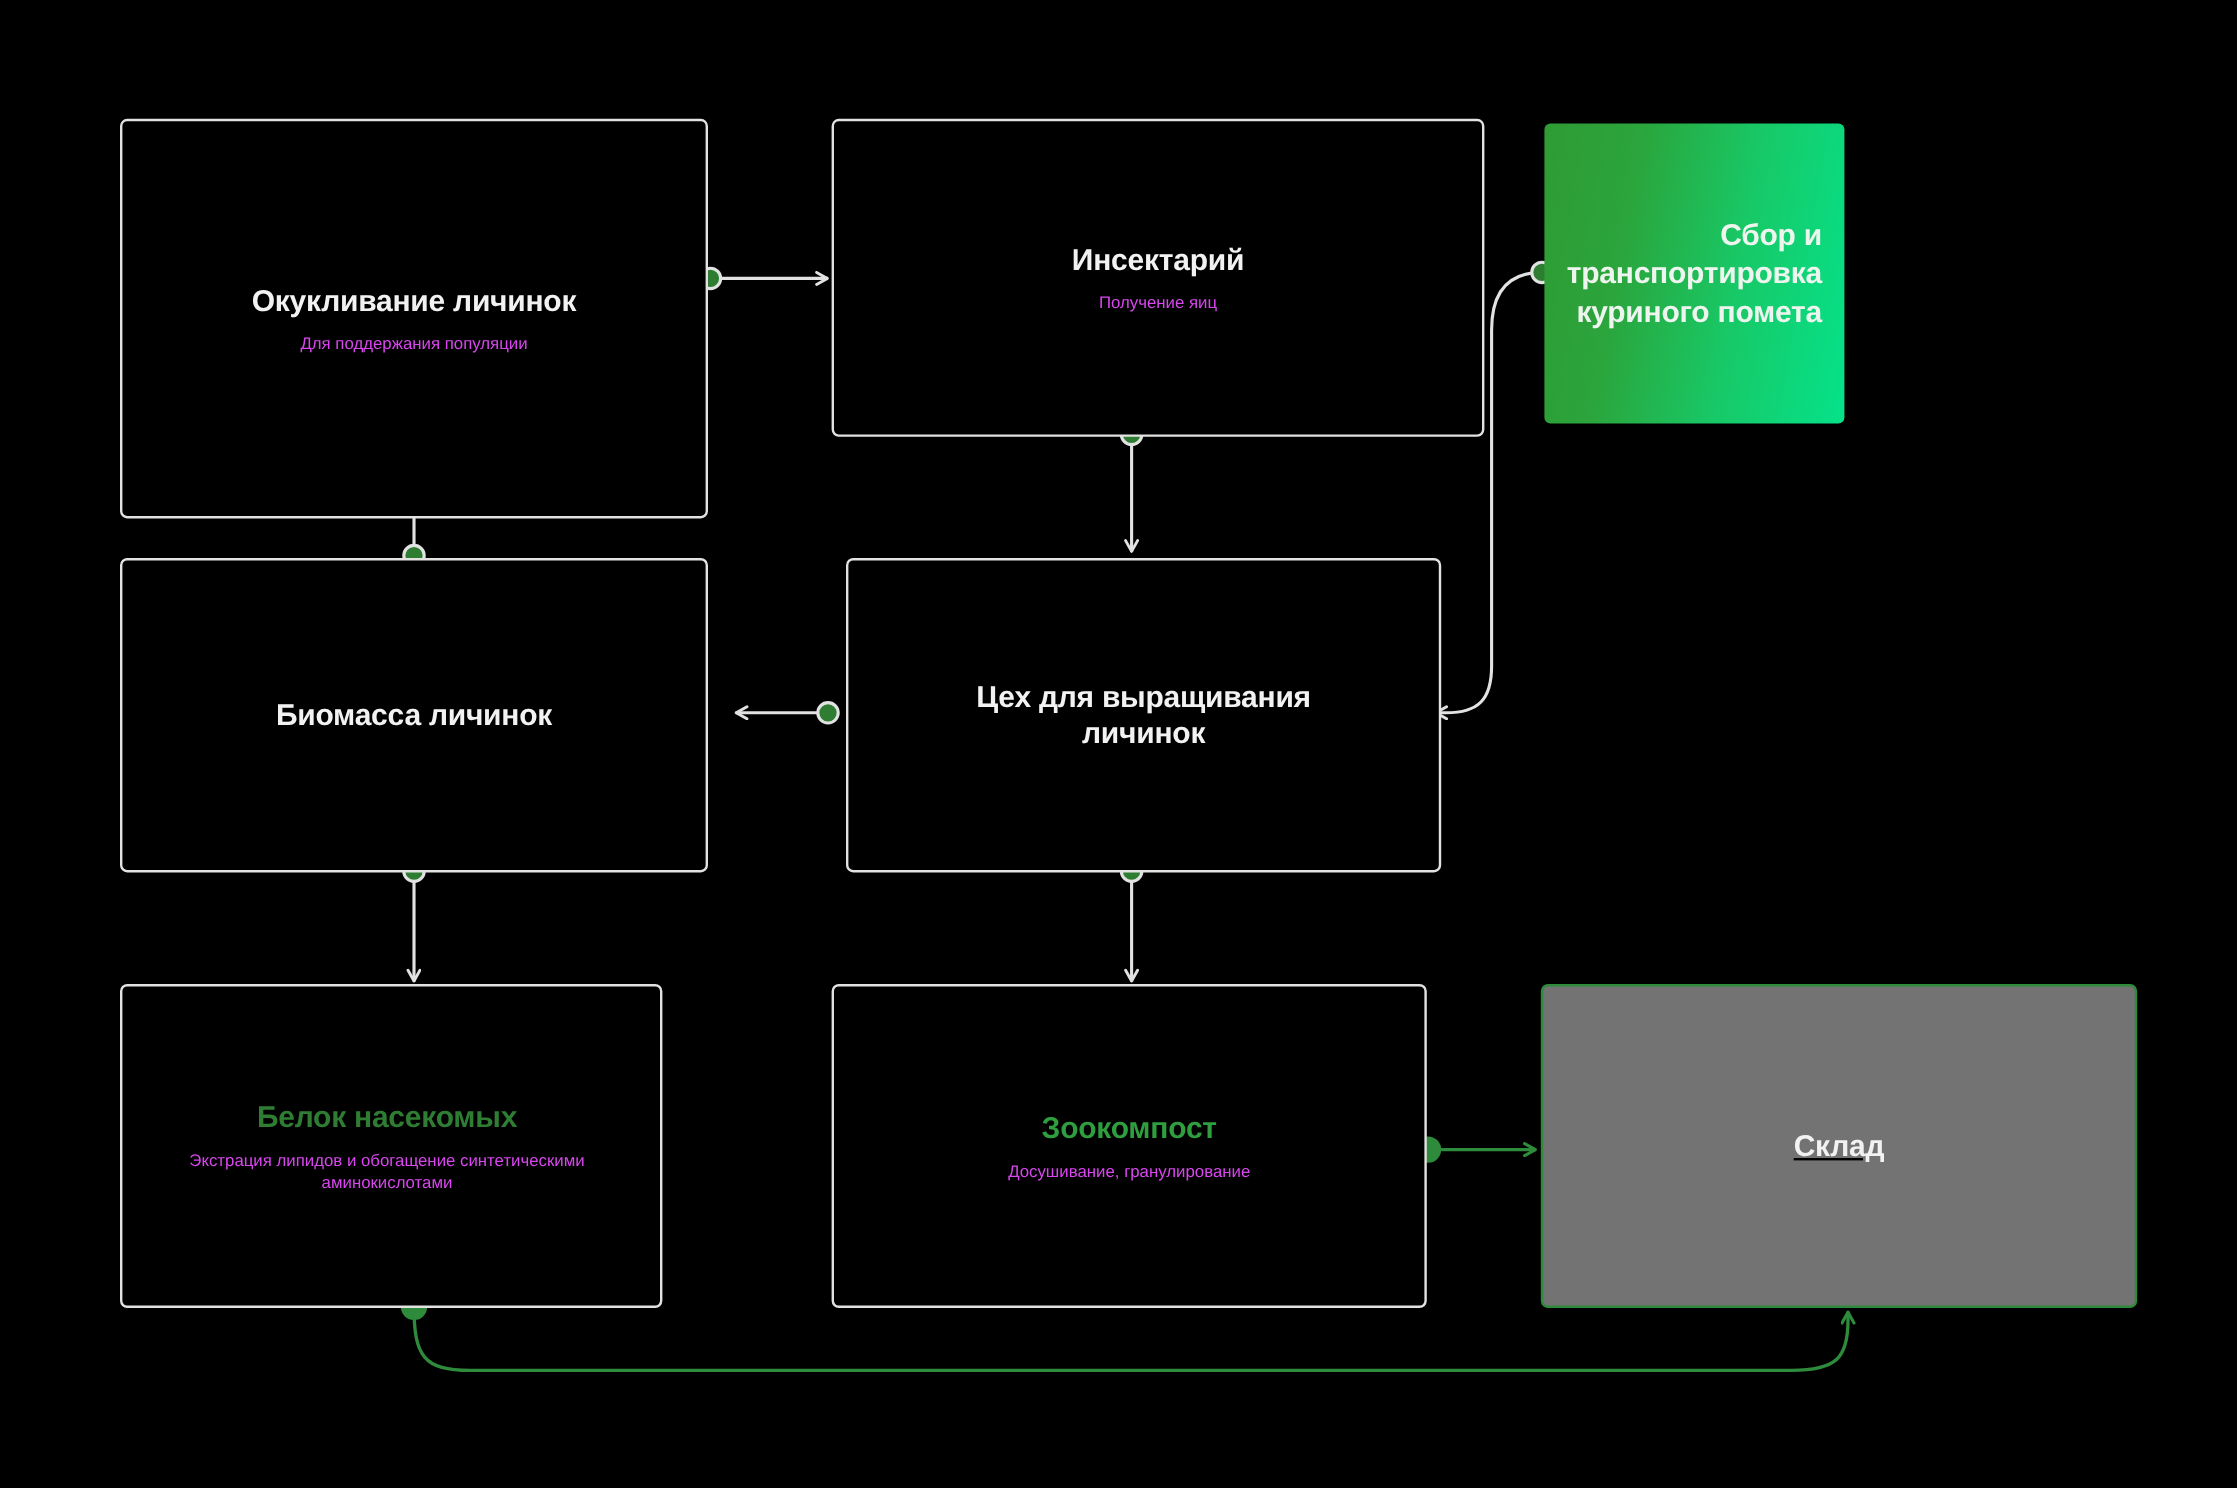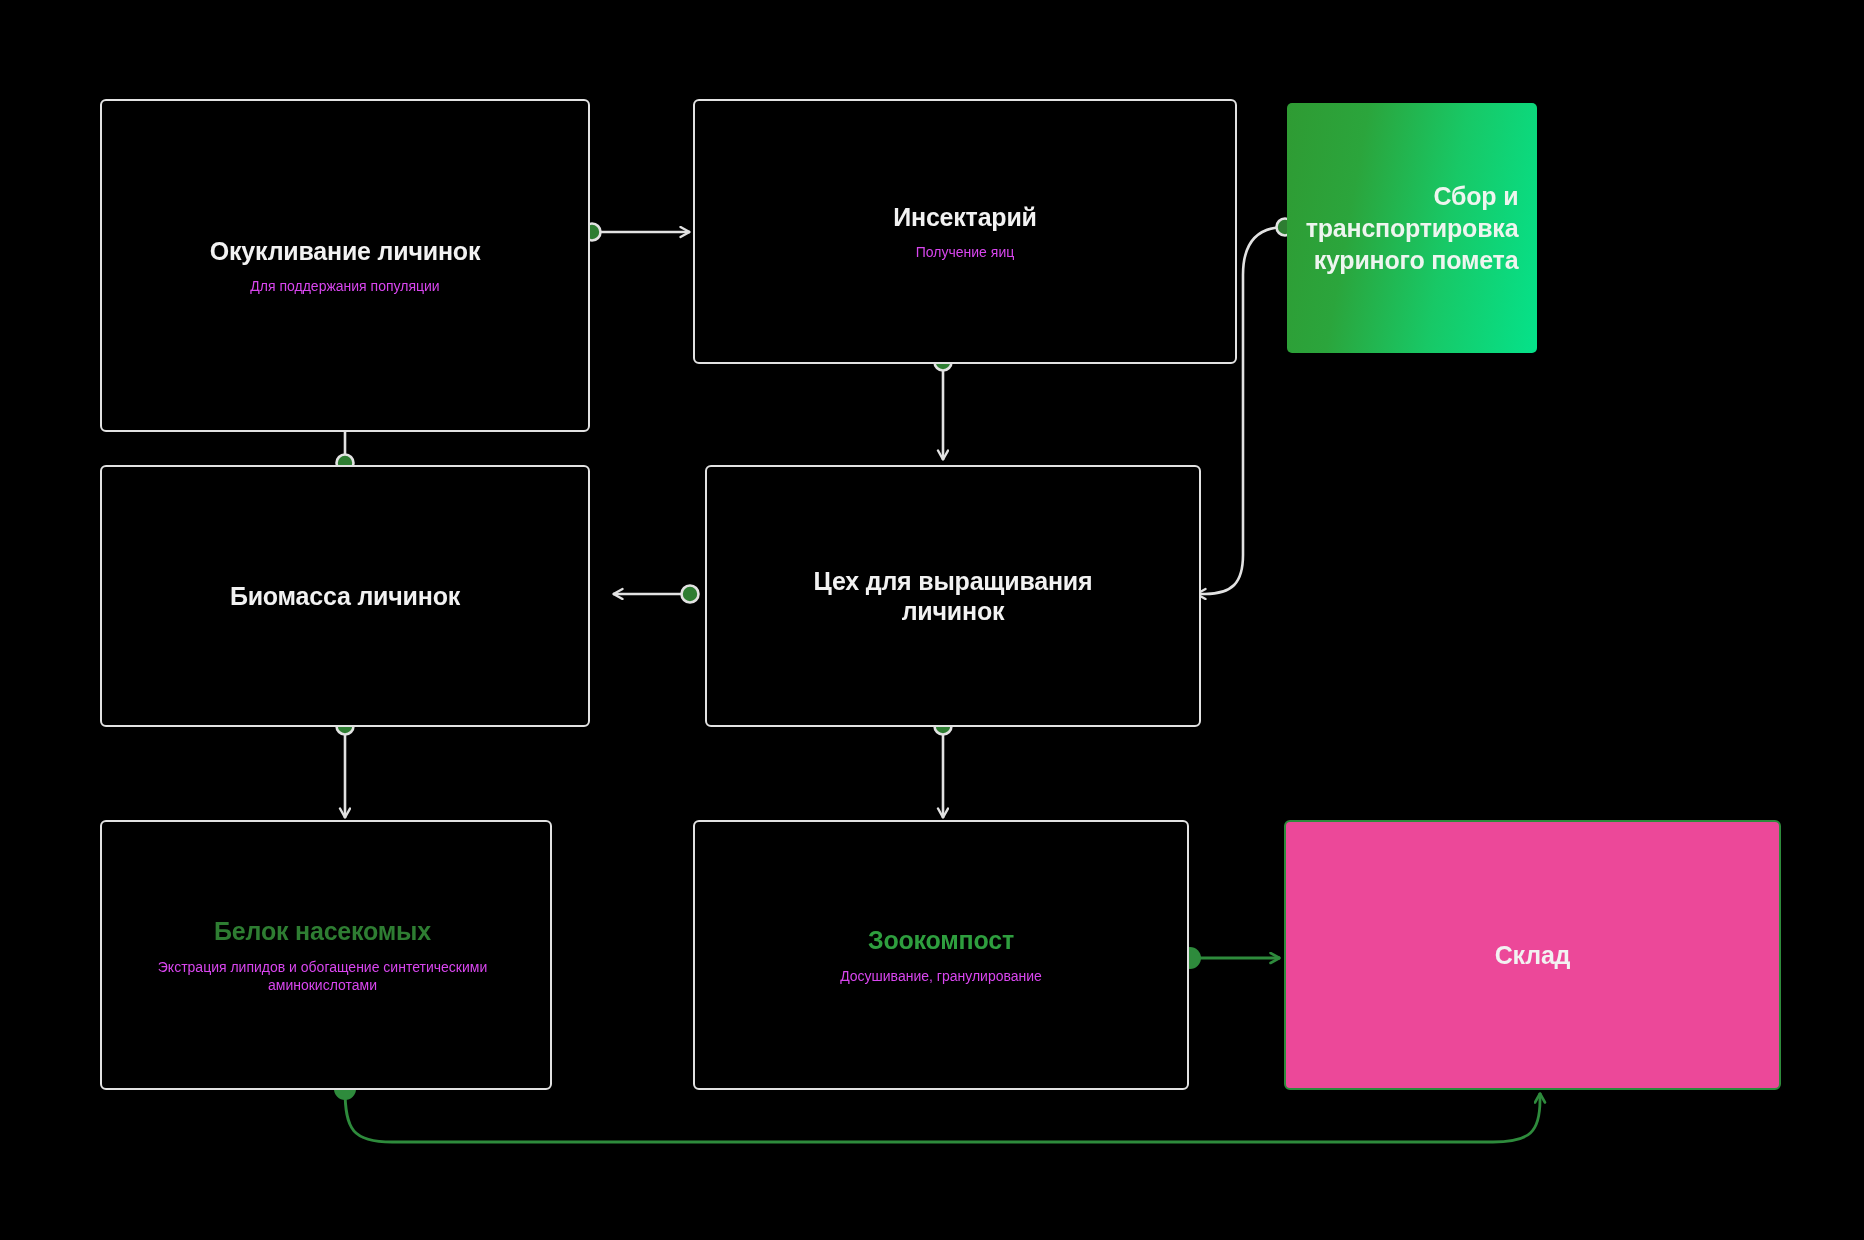--- a/index.html
+++ b/index.html
@@ -31,22 +31,23 @@
     justify-content: center;
     text-align: center;
     border-radius: 6px;
     padding: 10px 18px;
   }
   .node.plain {
     background: #000000;
     border: 2.5px solid #e2e2e2;
   }
   .node.greenborder {
-    background: #ec4899;
+    background: #737373;
     border: 2.5px solid #2e8b3c;
+    text-decoration: underline;
   }
   .node.gradient {
     border: none;
     background: linear-gradient(100deg, #2f9b33 0%, #2ba53c 28%, #18c866 62%, #05e28a 100%);
     border-radius: 5px;
   }
   .node-title {
     font-weight: bold;
     font-size: 25px;
     line-height: 1.22;

